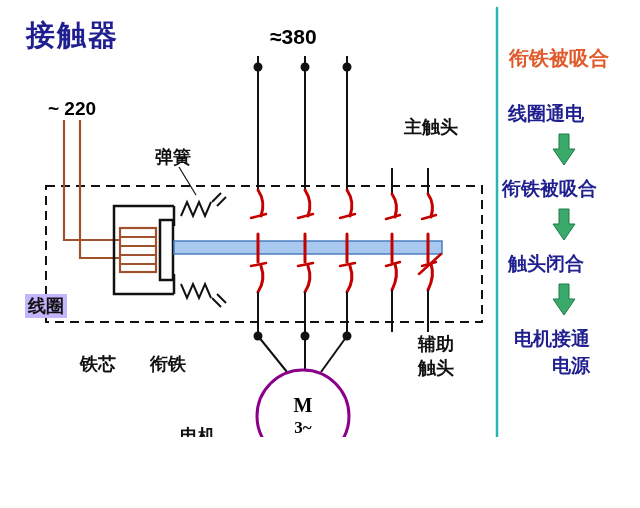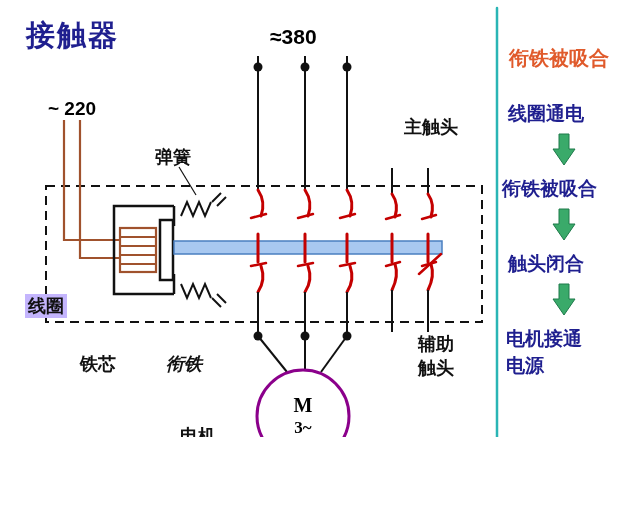--- a/index.html
+++ b/index.html
@@ -22,31 +22,31 @@
   }
   #art{position:absolute;left:0;top:0;}
   .lbl{position:absolute;white-space:nowrap;color:#111;font-weight:bold;font-size:18px;}
   .title{left:26px;top:16px;font-size:29px;font-weight:bold;color:var(--title-text);letter-spacing:2px;}
   .v380{left:270px;top:25px;font-size:21px;color:#000;}
   .v220{left:48px;top:98px;font-size:19px;color:#000;}
   .lbl-spring{left:155px;top:145px;}
   .lbl-main{left:372px;top:115px;margin-left:32px;}
   .lbl-coil{left:25px;top:294px;background:#c4b5fd;padding:0 3px;}
   .lbl-core{left:80px;top:352px;}
-  .lbl-armature{left:166px;top:352px;font-style:italic;}
+  .lbl-armature{left:150px;top:352px;}
   .lbl-motor{left:180px;top:424px;}
   .lbl-aux{left:413px;top:332px;width:46px;text-align:center;white-space:normal;line-height:1.35;}
   .motor-m{left:303px;top:394px;transform:translateX(-50%);font-family:"Liberation Serif","DejaVu Serif",serif;font-size:20px;font-weight:600;color:#000;}
   .motor-ph{left:303px;top:418px;transform:translateX(-50%);font-family:"Liberation Serif","DejaVu Serif",serif;font-size:17px;font-weight:600;color:#000;}
   .process-title{position:absolute;left:509px;top:45px;font-size:20px;font-weight:bold;color:var(--process-title);white-space:nowrap;}
   .step{position:absolute;font-size:19px;font-weight:bold;color:var(--step-text);white-space:nowrap;text-align:center;}
   .step1{left:508px;top:101px;}
   .step2{left:502px;top:176px;}
   .step3{left:508px;top:251px;}
-  .step4{left:506px;top:326px;width:84px;white-space:normal;text-align:left;line-height:1.4;}
+  .step4{left:506px;top:326px;width:84px;white-space:normal;text-align:right;line-height:1.4;}
   .watermark{position:absolute;left:444px;top:479px;font-size:16px;color:var(--watermark);white-space:nowrap;}
   
   .wire-k{stroke:#111;stroke-width:2;fill:none;}
   .dot{fill:#111;stroke:none;}
   .contact{stroke:var(--contact);stroke-width:3;fill:none;stroke-linecap:round;}
   .tick{stroke:var(--contact);stroke-width:2.5;stroke-linecap:round;}
   .bar-rect{fill:var(--bar);stroke:#4a7fc0;stroke-width:1.5;}
   .core{stroke:#111;stroke-width:2.5;fill:none;}
   .plate{fill:#fff;stroke:#111;stroke-width:2.5;}
   .coil-wire{stroke:var(--wire);stroke-width:2.2;fill:none;}

